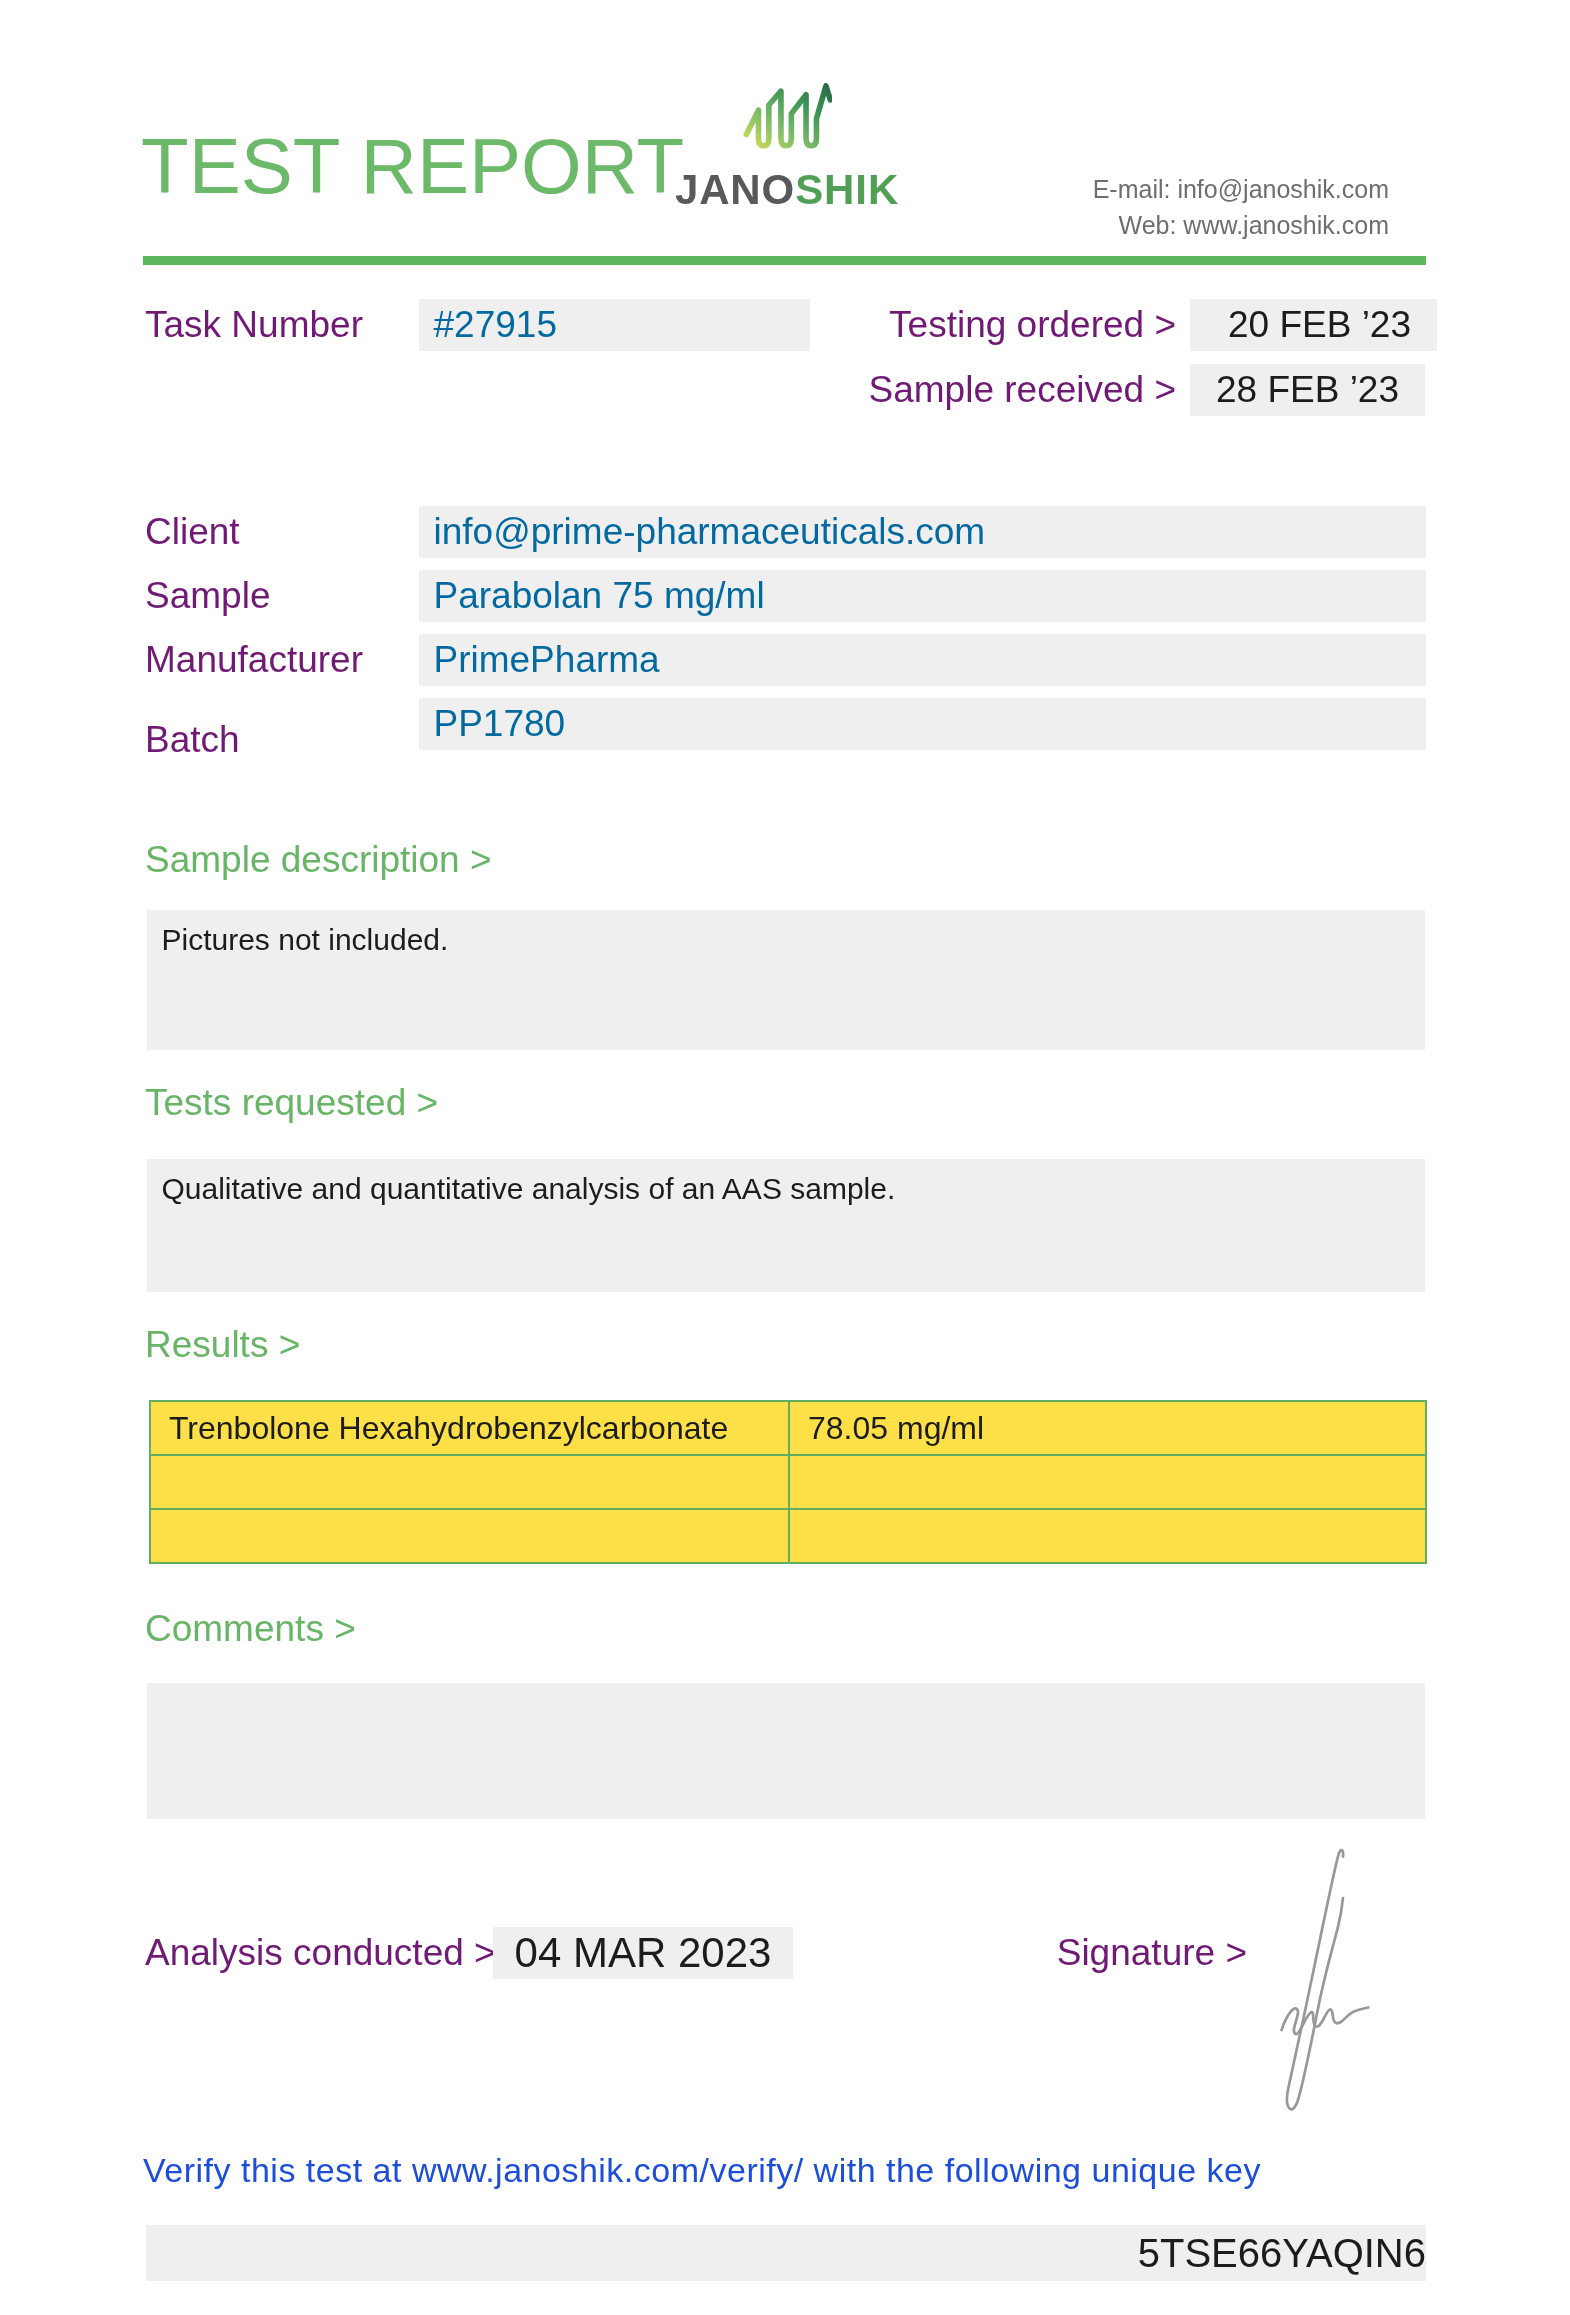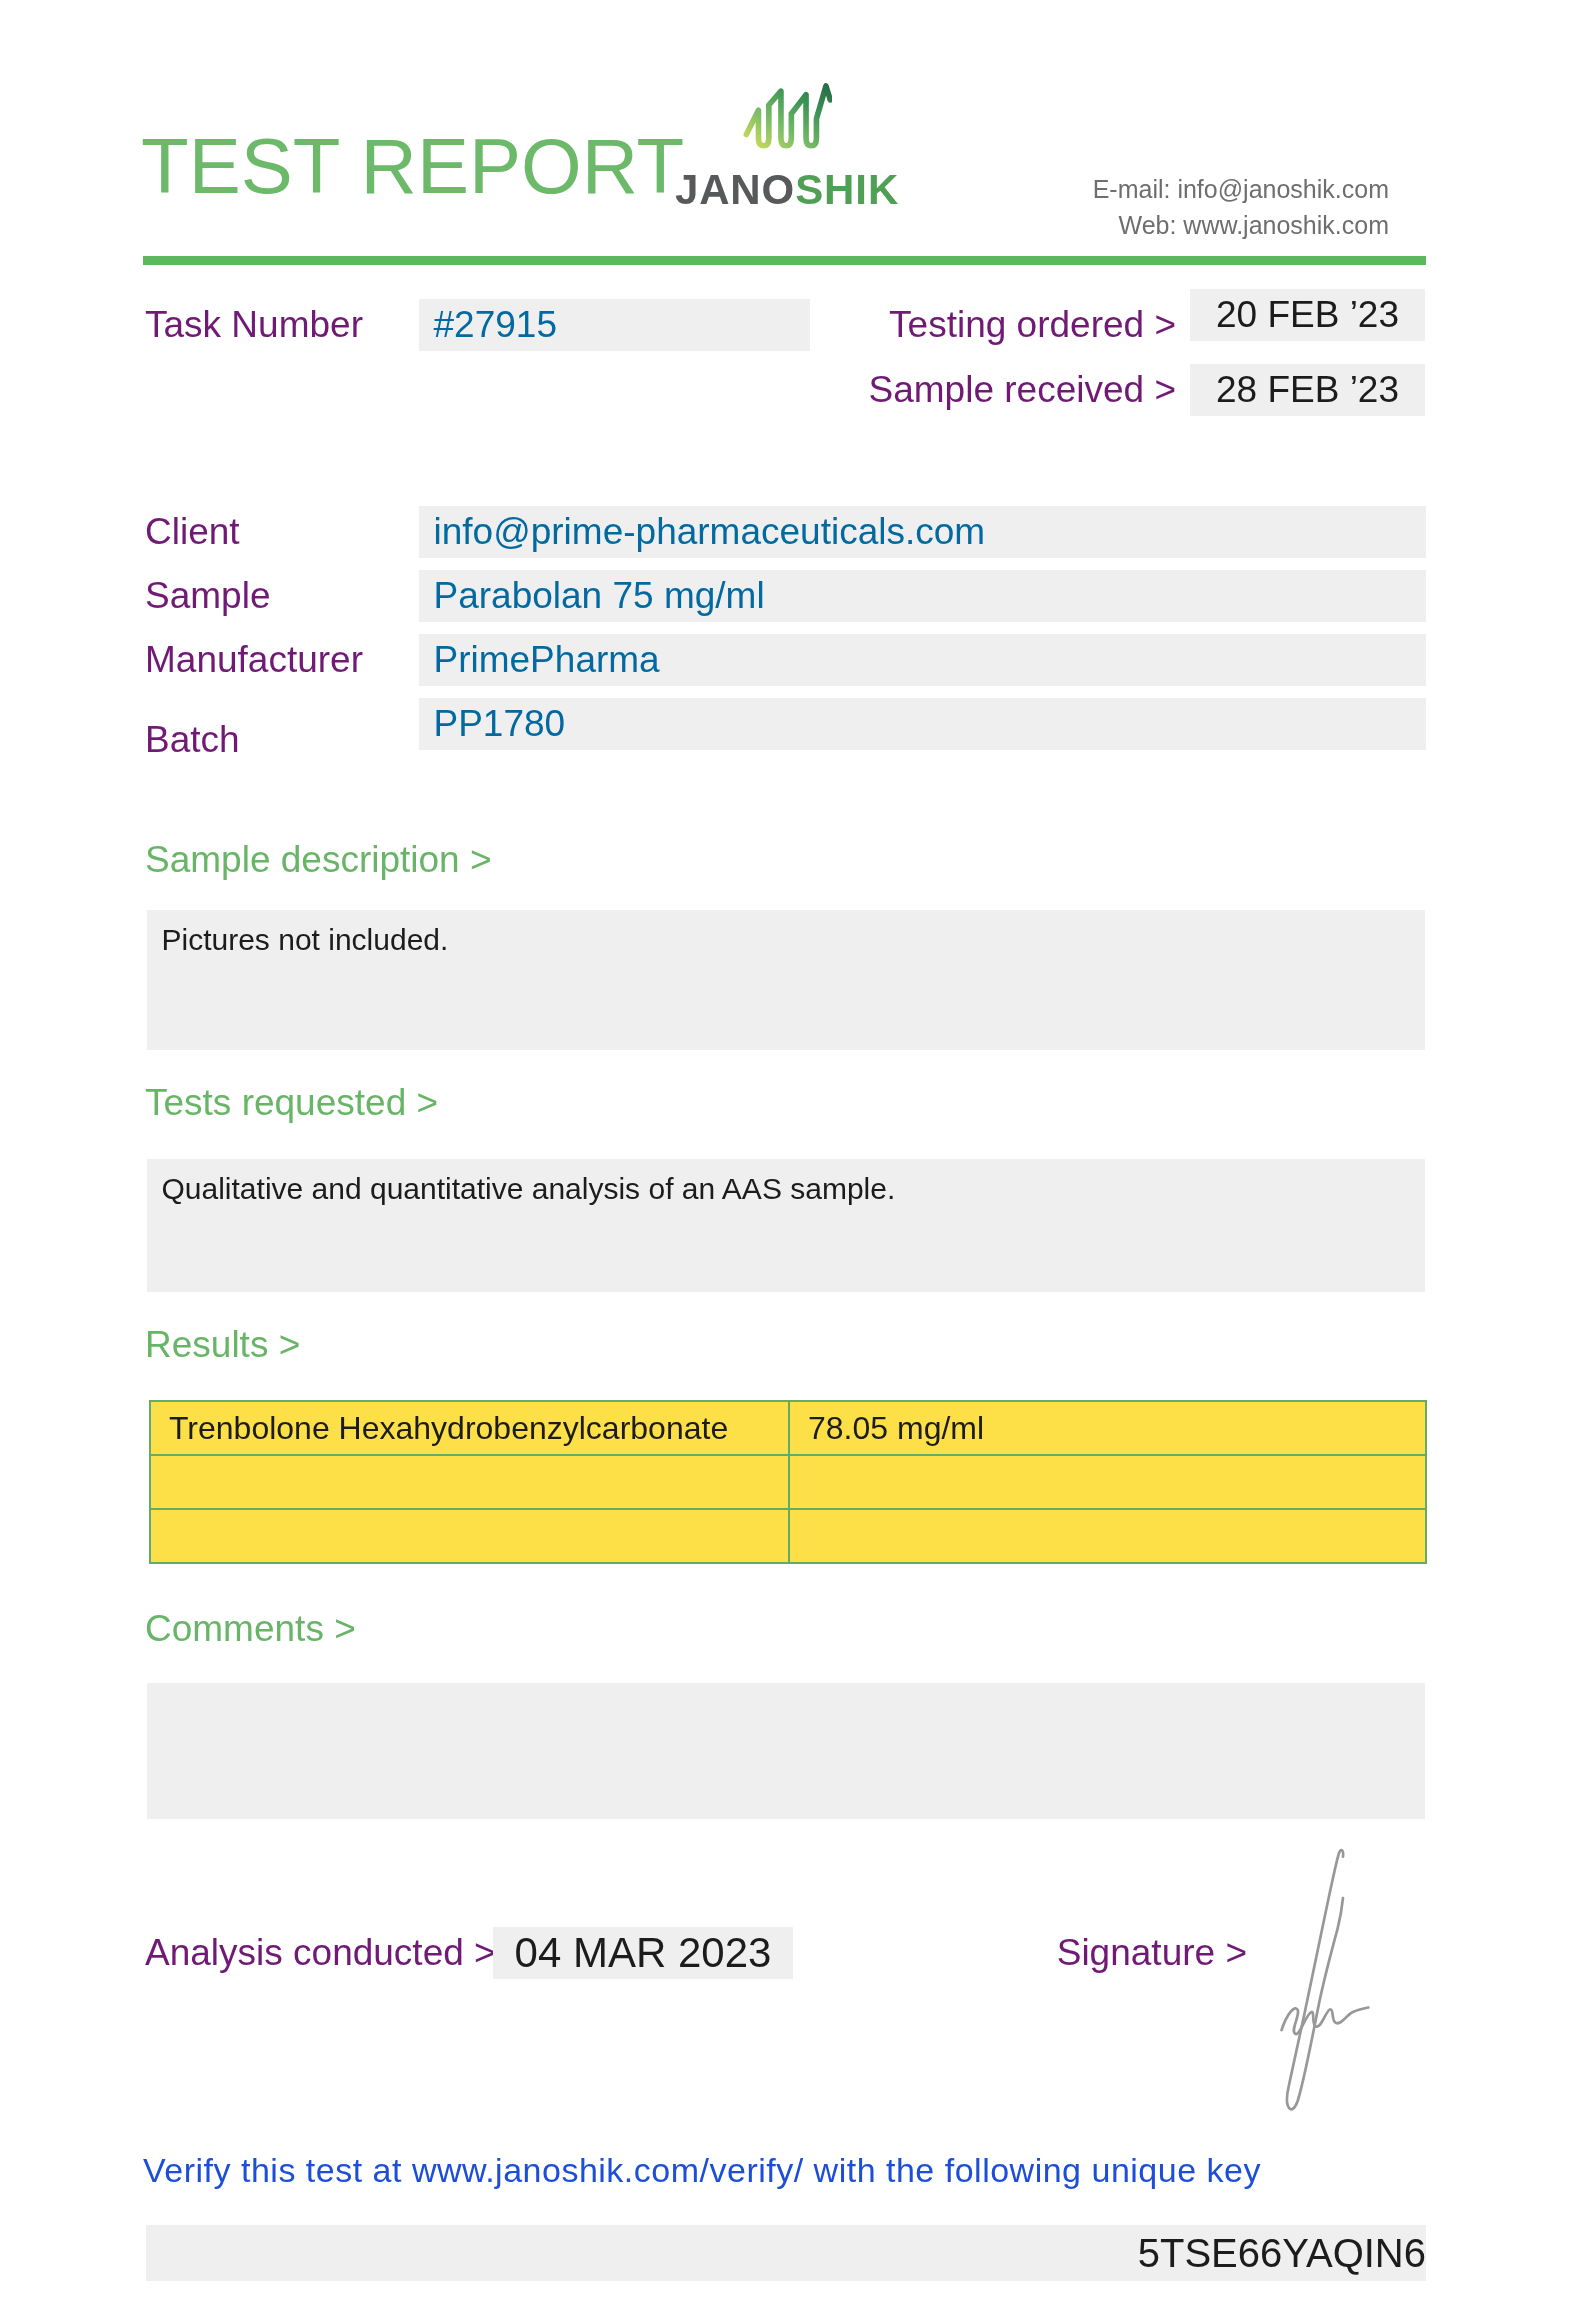--- a/index.html
+++ b/index.html
@@ -102,21 +102,21 @@
     <div>E-mail: info@janoshik.com</div>
     <div>Web: www.janoshik.com</div>
   </div>
 
   <div class="abs rule"></div>
 
   <div class="abs label" style="left:145px;top:299px;">Task Number</div>
   <div class="abs gbox valbox" style="left:419px;top:299px;width:391px;">#27915</div>
 
   <div class="abs label right-label" style="left:769px;top:299px;width:407px;">Testing ordered &gt;</div>
-  <div class="abs gbox datebox" style="top:289px;">20 FEB ’23</div>
+  <div class="abs gbox datebox" style="top:299px;padding-left:12px;">20 FEB ’23</div>
 
   <div class="abs label right-label" style="left:769px;top:364px;width:407px;">Sample received &gt;</div>
   <div class="abs gbox datebox" style="top:364px;">28 FEB ’23</div>
 
   <div class="abs label" style="left:145px;top:506px;">Client</div>
   <div class="abs gbox valbox" style="left:419px;top:506px;width:1007px;">info@prime-pharmaceuticals.com</div>
 
   <div class="abs label" style="left:145px;top:570px;">Sample</div>
   <div class="abs gbox valbox" style="left:419px;top:570px;width:1007px;">Parabolan 75 mg/ml</div>
 

